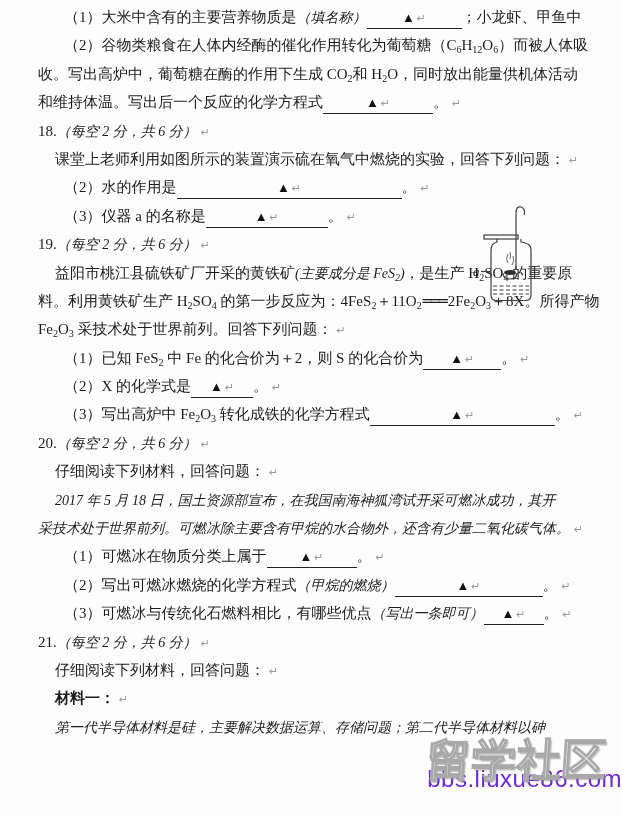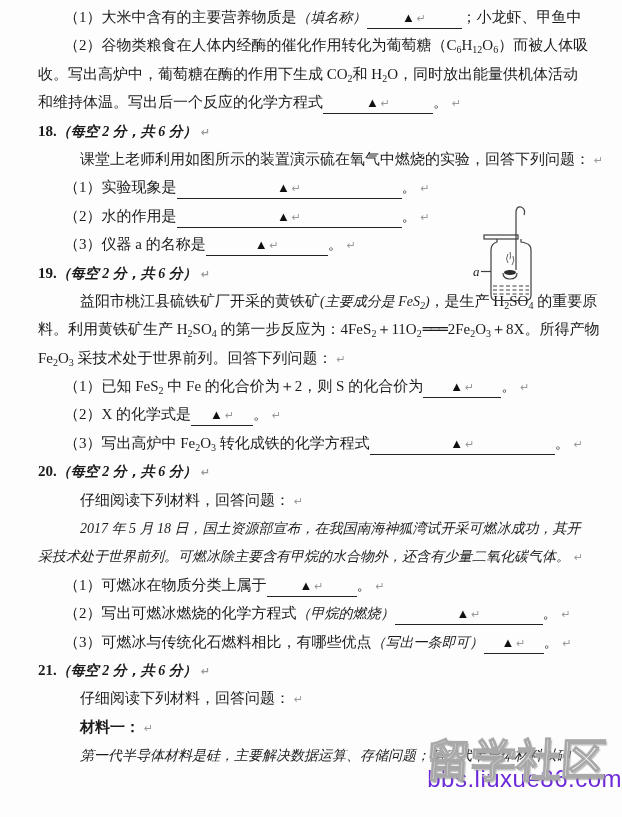--- a/index.html
+++ b/index.html
@@ -12,24 +12,24 @@
     color:#1b1b1b;
   }
   .doc-content{
     position:absolute;left:38px;top:3px;right:10px;
   }
   .line{
     height:28.4px;line-height:28.4px;
     font-size:15px;
     white-space:nowrap;
   }
-  .indent-q{margin-left:0;font-weight:bold;}
+  .indent-q{margin-left:0;}
   .indent-cont{margin-left:0;}
   .indent-sub{margin-left:26px;}
-  .indent-para{margin-left:42px;}
+  .indent-para{margin-left:17px;}
   .t{}
   .kai,.kai-sub{font-style:italic;font-size:14px;}
   .bold{font-weight:bold;}
   sub.sub,sub.kai-sub{font-size:10px;line-height:0;vertical-align:-3px;}
   .blank{
     display:inline-block;
     border-bottom:1px solid #222;
     text-align:center;
     height:21px;line-height:21px;
     vertical-align:baseline;
@@ -76,21 +76,20 @@
 
 <div class="page">
 
   <div class="doc-content" id="doc-content">
       <div class="line indent-sub"><span class="t">（1）大米中含有的主要营养物质是</span><span class="kai">（填名称）</span><span class="blank" style="width: 95px;"><span class="tri">▲</span><span class="ret">↵</span></span><span class="t">；小龙虾、甲鱼中</span></div>
       <div class="line indent-sub"><span class="t">（2）谷物类粮食在人体内经酶的催化作用转化为葡萄糖（C</span><sub class="sub">6</sub><span class="t">H</span><sub class="sub">12</sub><span class="t">O</span><sub class="sub">6</sub><span class="t">）而被人体吸</span></div>
       <div class="line indent-cont"><span class="t">收。写出高炉中，葡萄糖在酶的作用下生成 CO</span><sub class="sub">2</sub><span class="t">和 H</span><sub class="sub">2</sub><span class="t">O，同时放出能量供机体活动</span></div>
       <div class="line indent-cont"><span class="t">和维持体温。写出后一个反应的化学方程式</span><span class="blank" style="width: 110px;"><span class="tri">▲</span><span class="ret">↵</span></span><span class="t">。</span><span class="ret end">↵</span></div>
       <div class="line indent-q"><span class="t">18.</span><span class="kai">（每空 2 分，共 6 分）</span><span class="ret end">↵</span></div>
       <div class="line indent-para"><span class="t">课堂上老师利用如图所示的装置演示硫在氧气中燃烧的实验，回答下列问题：</span><span class="ret end">↵</span></div>
-      <div class="line indent-sub"><span class="t">（1）实验现象是</span><span class="blank" style="width: 225px;"><span class="tri">▲</span><span class="ret">↵</span></span><span class="t">。</span><span class="ret end">↵</span></div>
       <div class="line indent-sub"><span class="t">（2）水的作用是</span><span class="blank" style="width: 225px;"><span class="tri">▲</span><span class="ret">↵</span></span><span class="t">。</span><span class="ret end">↵</span></div>
       <div class="line indent-sub"><span class="t">（3）仪器 a 的名称是</span><span class="blank" style="width: 122px;"><span class="tri">▲</span><span class="ret">↵</span></span><span class="t">。</span><span class="ret end">↵</span></div>
       <div class="line indent-q"><span class="t">19.</span><span class="kai">（每空 2 分，共 6 分）</span><span class="ret end">↵</span></div>
       <div class="line indent-para"><span class="t">益阳市桃江县硫铁矿厂开采的黄铁矿</span><span class="kai">(主要成分是 FeS</span><sub class="kai-sub">2</sub><span class="kai">)</span><span class="t">，是生产 H</span><sub class="sub">2</sub><span class="t">SO</span><sub class="sub">4</sub><span class="t"> 的重要原</span></div>
       <div class="line indent-cont"><span class="t">料。利用黄铁矿生产 H</span><sub class="sub">2</sub><span class="t">SO</span><sub class="sub">4</sub><span class="t"> 的第一步反应为：4FeS</span><sub class="sub">2</sub><span class="t">＋11O</span><sub class="sub">2</sub><span class="dbl">═══</span><span class="t">2Fe</span><sub class="sub">2</sub><span class="t">O</span><sub class="sub">3</sub><span class="t">＋8X。所得产物</span></div>
       <div class="line indent-cont"><span class="t">Fe</span><sub class="sub">2</sub><span class="t">O</span><sub class="sub">3</sub><span class="t"> 采技术处于世界前列。回答下列问题：</span><span class="ret end">↵</span></div>
       <div class="line indent-sub"><span class="t">（1）已知 FeS</span><sub class="sub">2</sub><span class="t"> 中 Fe 的化合价为＋2，则 S 的化合价为</span><span class="blank" style="width: 78px;"><span class="tri">▲</span><span class="ret">↵</span></span><span class="t">。</span><span class="ret end">↵</span></div>
       <div class="line indent-sub"><span class="t">（2）X 的化学式是</span><span class="blank" style="width: 62px;"><span class="tri">▲</span><span class="ret">↵</span></span><span class="t">。</span><span class="ret end">↵</span></div>
       <div class="line indent-sub"><span class="t">（3）写出高炉中 Fe</span><sub class="sub">2</sub><span class="t">O</span><sub class="sub">3</sub><span class="t"> 转化成铁的化学方程式</span><span class="blank" style="width: 185px;"><span class="tri">▲</span><span class="ret">↵</span></span><span class="t">。</span><span class="ret end">↵</span></div>
       <div class="line indent-q"><span class="t">20.</span><span class="kai">（每空 2 分，共 6 分）</span><span class="ret end">↵</span></div>

